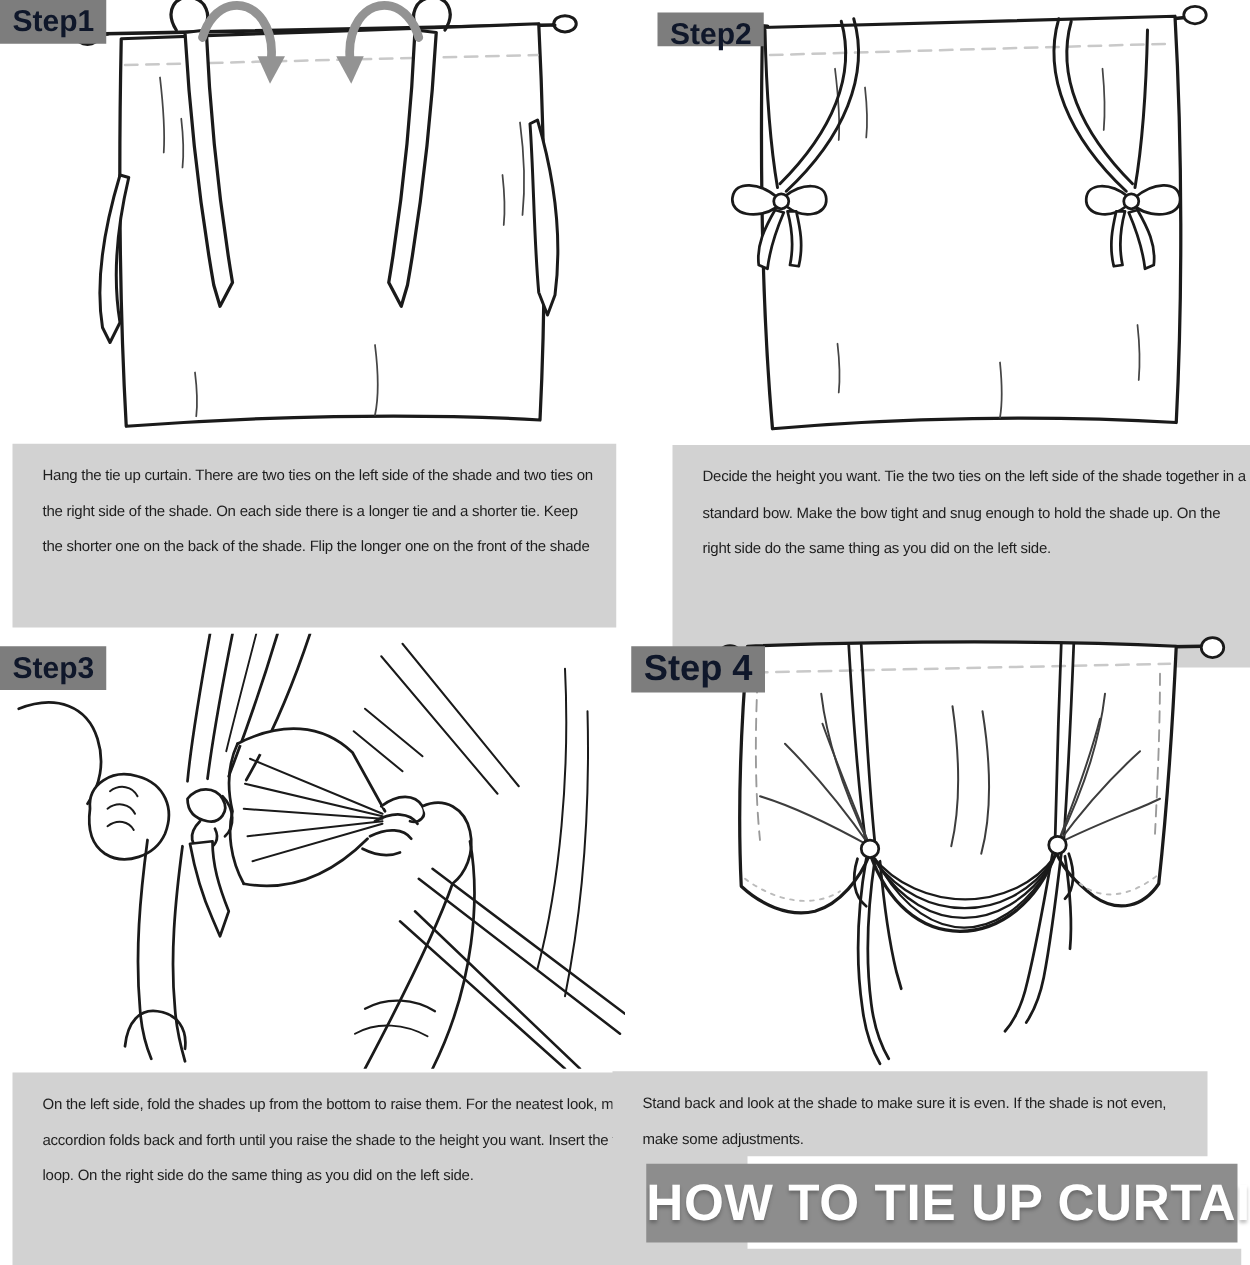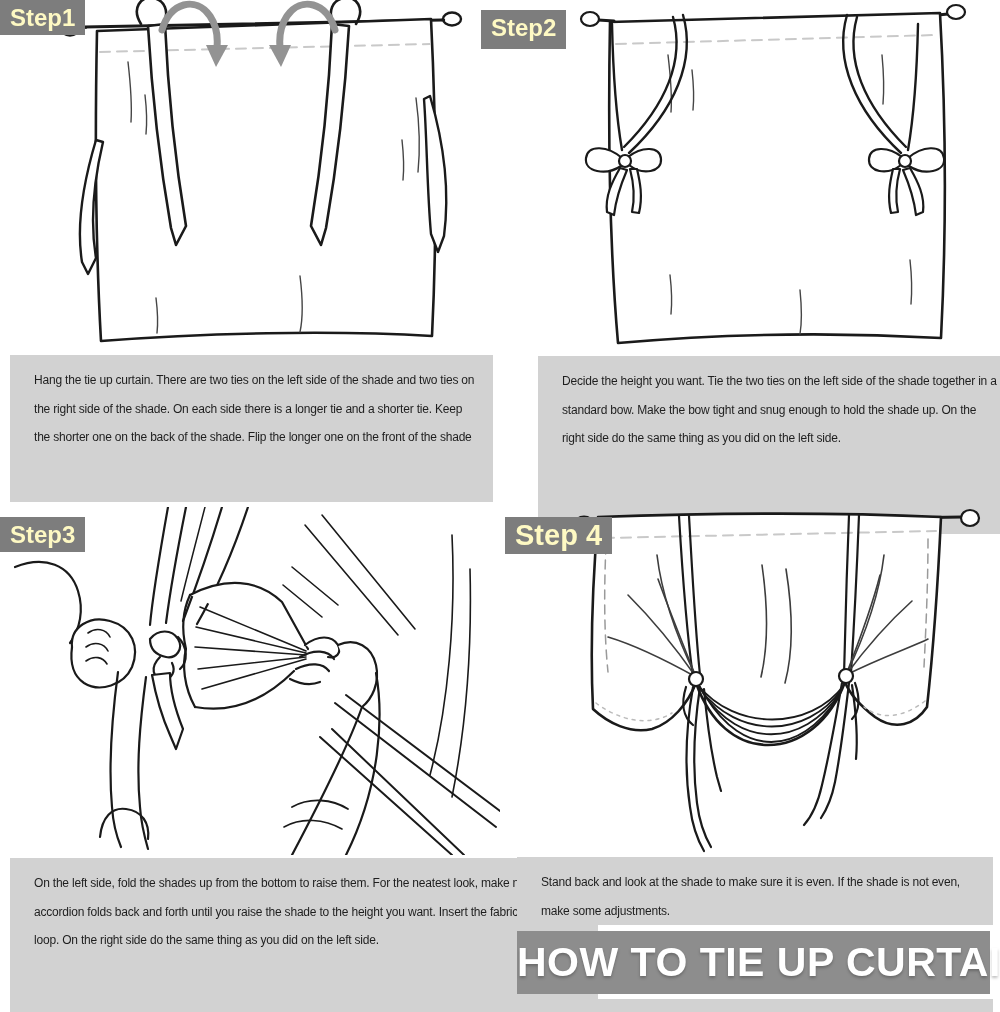--- a/index.html
+++ b/index.html
@@ -1,21 +1,21 @@
 <!DOCTYPE html>
 <html><head>
 <meta charset="utf-8">
 <style>
   html,body{margin:0;padding:0;background:#ffffff;}
   .sheet{
     position:relative;width:1000px;height:1012px;background:#ffffff;
     font-family:"Liberation Sans", sans-serif;overflow:hidden;
   }
   .step-label{
-    position:absolute;background:#7d7d7d;color:#fef9c3;
+    position:absolute;background:#7d7d7d;color:#0f172a;
     font-weight:bold;font-size:24px;line-height:35px;
     padding:0 10px;white-space:nowrap;
   }
   .desc-box{
     position:absolute;background:#d2d2d2;color:#1e1e1e;
     font-size:12px;line-height:28.5px;letter-spacing:-0.2px;
     padding:11px 16px 0 24px;box-sizing:border-box;
   }
   .illus{position:absolute;}
   .illus path,.illus line,.illus ellipse,.illus circle{vector-effect:none;}
@@ -96,21 +96,21 @@
 
       <path d="M122,158 C108,146 88,144 86,158 C84,172 106,176 121,166 Z" fill="#fff"></path>
       <path d="M128,157 C142,146 160,146 161,159 C162,172 143,176 129,165 Z" fill="#fff"></path>
       <circle cx="125" cy="161" r="6" fill="#fff"></circle>
 
       <path d="M120,168 C112,182 105,196 107,212 L114,215 C116,198 121,184 127,170 Z" fill="#fff"></path>
       <path d="M130,169 C134,184 135,198 132,212 L139,213 C143,196 140,182 137,169 Z" fill="#fff"></path>
     </g>
     <use href="#bowside" transform="translate(530,0) scale(-1,1)"></use>
   </svg>
-  <div class="step-label" style="left:481px;top:10px;height:39px">Step2</div>
+  <div class="step-label" style="left:526px;top:10px;height:27px">Step2</div>
   <div class="desc-box" style="left:538px;top:356px;width:476px;height:178px">Decide the height you want. Tie the two ties on the left side of the shade together in a standard bow. Make the bow tight and snug enough to hold the shade up. On the right side do the same thing as you did on the left side.</div>
 
   <svg class="illus" style="left:0;top:507px" width="500" height="348" viewBox="0 0 500 348" fill="none" stroke="#1a1a1a" stroke-width="2.2" stroke-linecap="round" stroke-linejoin="round">
 
     <path d="M168,0 C160,45 153,85 150,118"></path>
     <path d="M186,0 C177,45 170,85 166,116"></path>
     <path d="M222,0 C210,40 196,80 183,114"></path>
     <path d="M248,0 C234,42 216,84 197,117"></path>
     <path d="M205,0 C196,35 188,65 181,94" stroke-width="1.5"></path>
 
@@ -220,18 +220,18 @@
     <path d="M355,176 C360,190 360,204 352,212"></path>
 
     <path d="M193,180 C186,220 184,260 190,300 C192,316 197,332 204,344"></path>
     <path d="M200,180 C194,220 192,258 197,296 C199,312 204,328 211,340"></path>
     <path d="M204,182 C207,215 211,245 217,270 L221,284"></path>
     <path d="M342,176 C336,210 330,245 322,278 C318,296 312,309 304,318"></path>
     <path d="M349,176 C345,210 341,244 335,275 C332,290 327,302 321,311"></path>
     <path d="M352,178 C356,205 358,230 356,252"></path>
   </svg>
   <div class="step-label" style="left:505px;top:517px;height:37px;line-height:37px;font-size:29px">Step 4</div>
-  <div class="desc-box" style="left:517px;top:857px;width:476px;height:68px">Stand back and look at the shade to make sure it is even. If the shade is not even, make some adjustments.</div>
+  <div class="desc-box" style="left:490px;top:857px;width:476px;height:68px">Stand back and look at the shade to make sure it is even. If the shade is not even, make some adjustments.</div>
 
   <div class="banner" style="left:517px;top:931px;width:473px;height:63px">HOW TO TIE UP CURTAIN</div>
   <div class="bottom-strip" style="left:517px;top:999px;width:476px;height:13px"></div>
 
 </div>
 
 </body></html>

